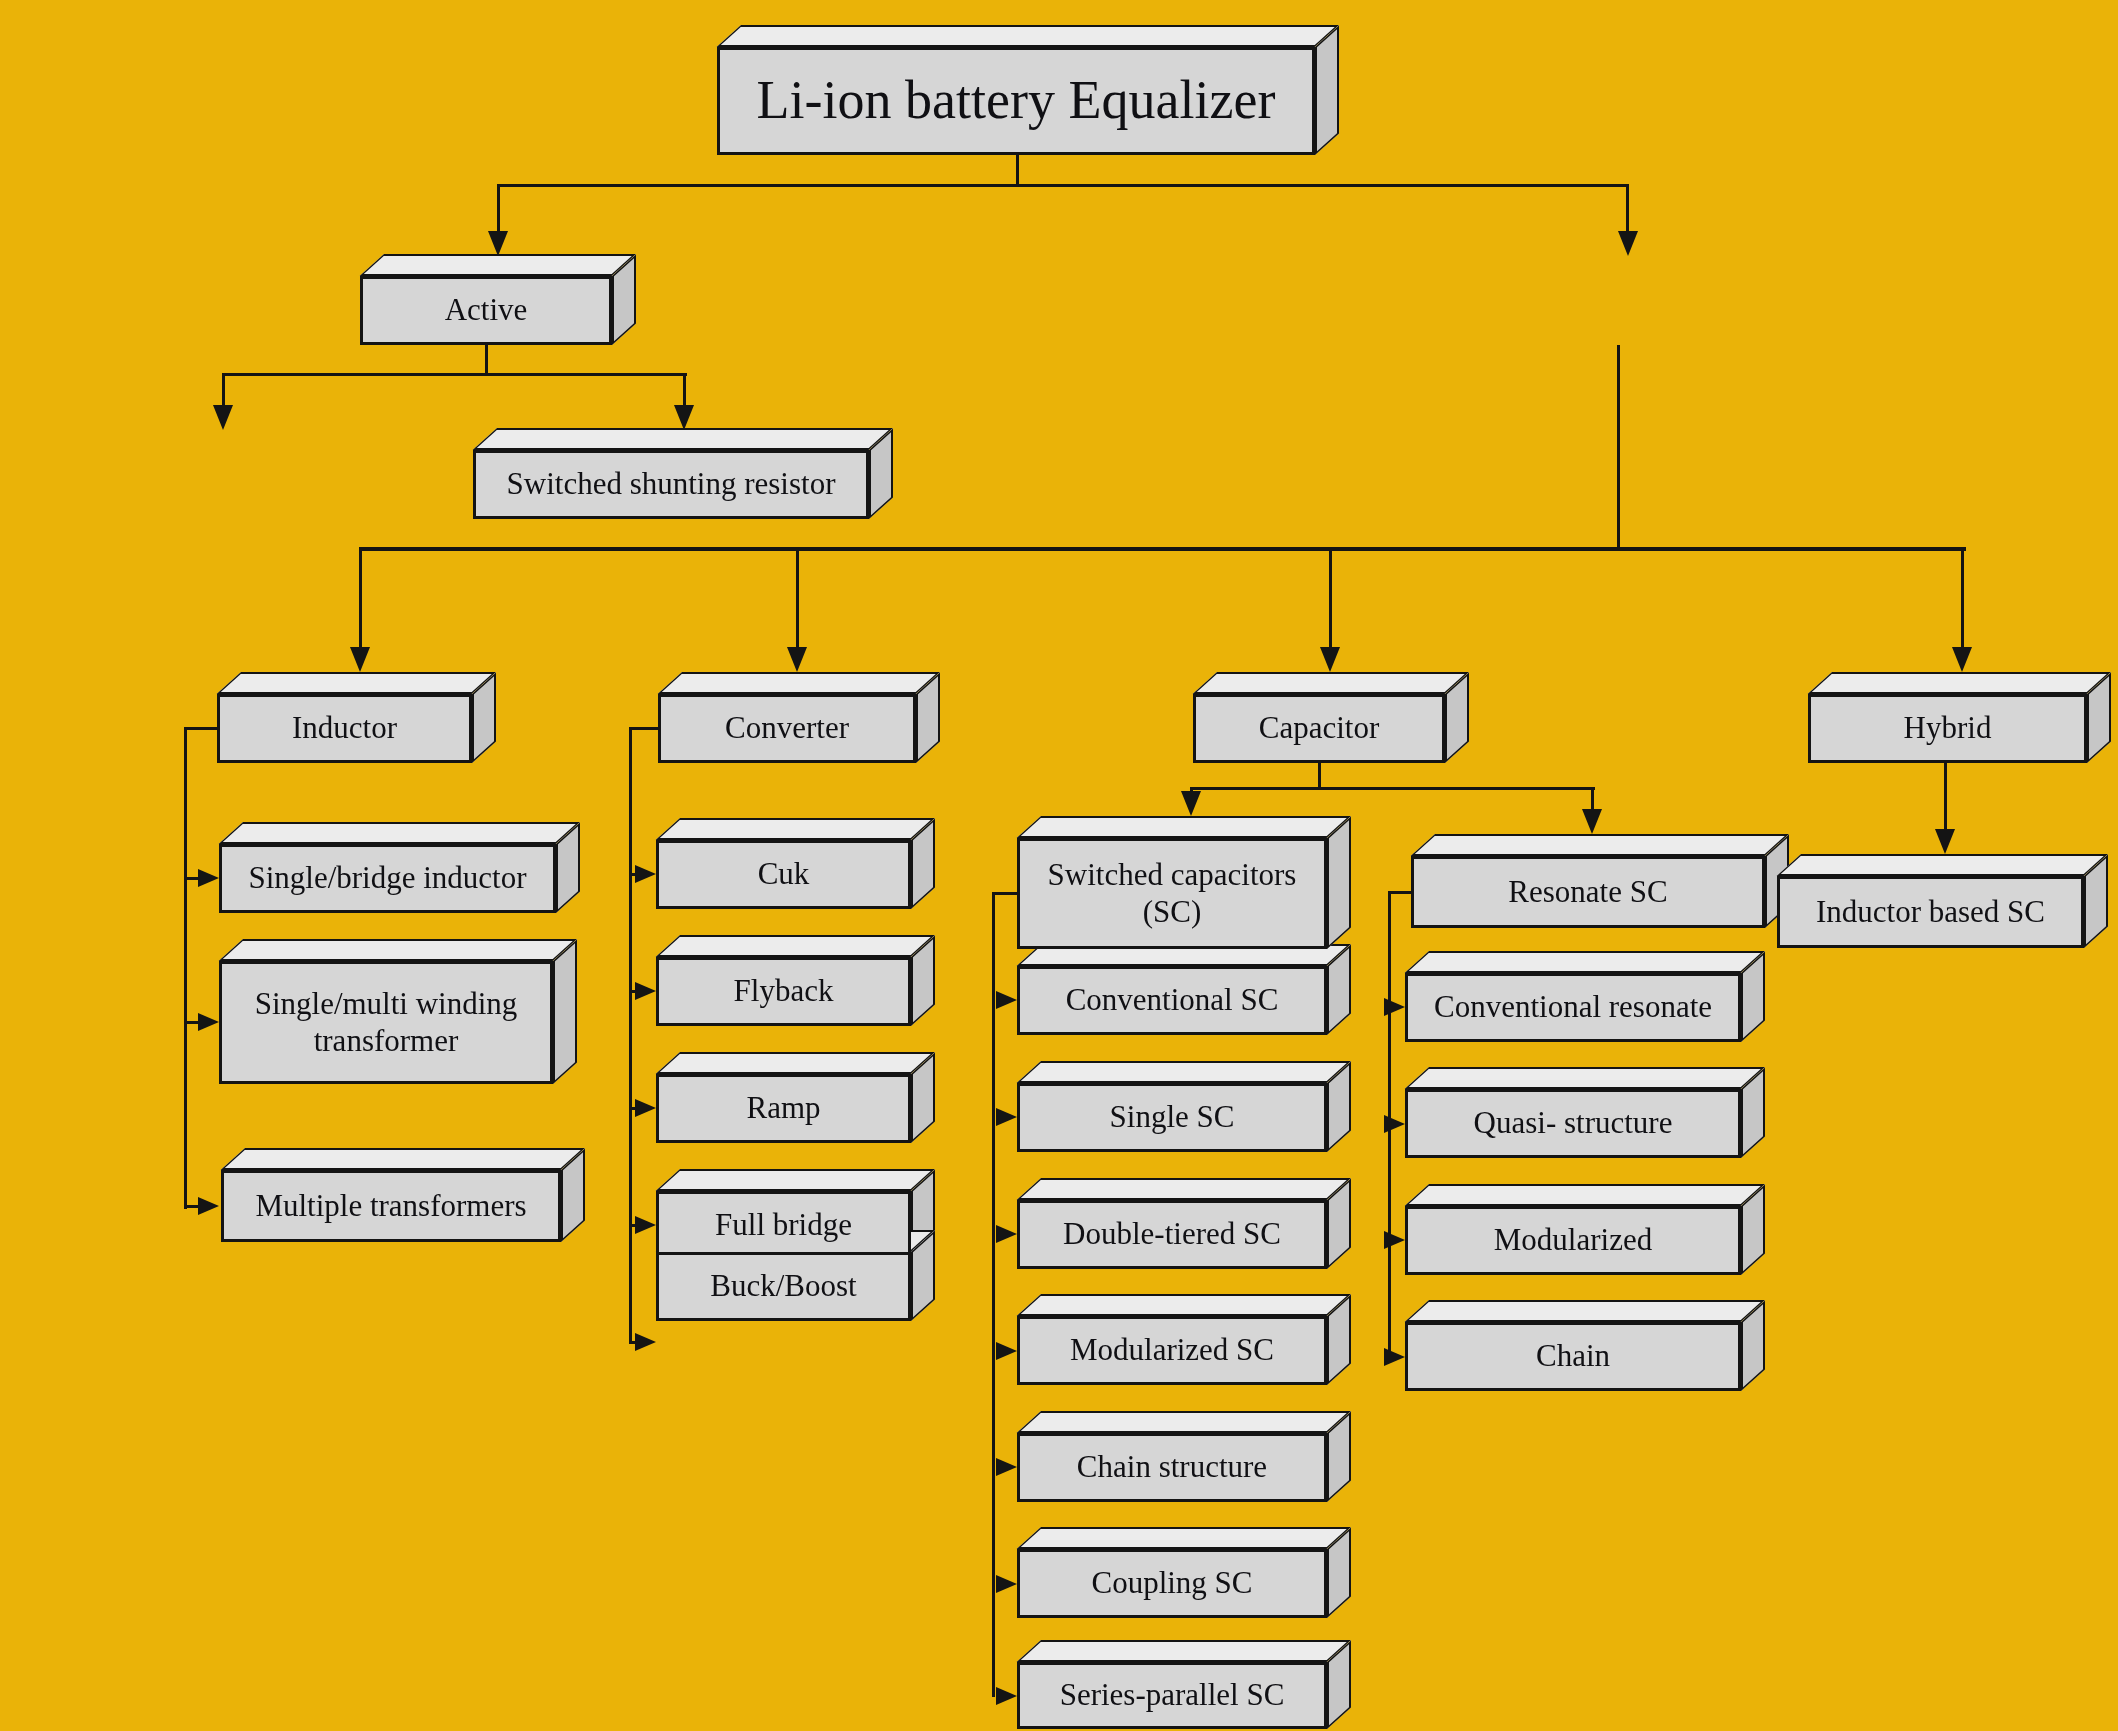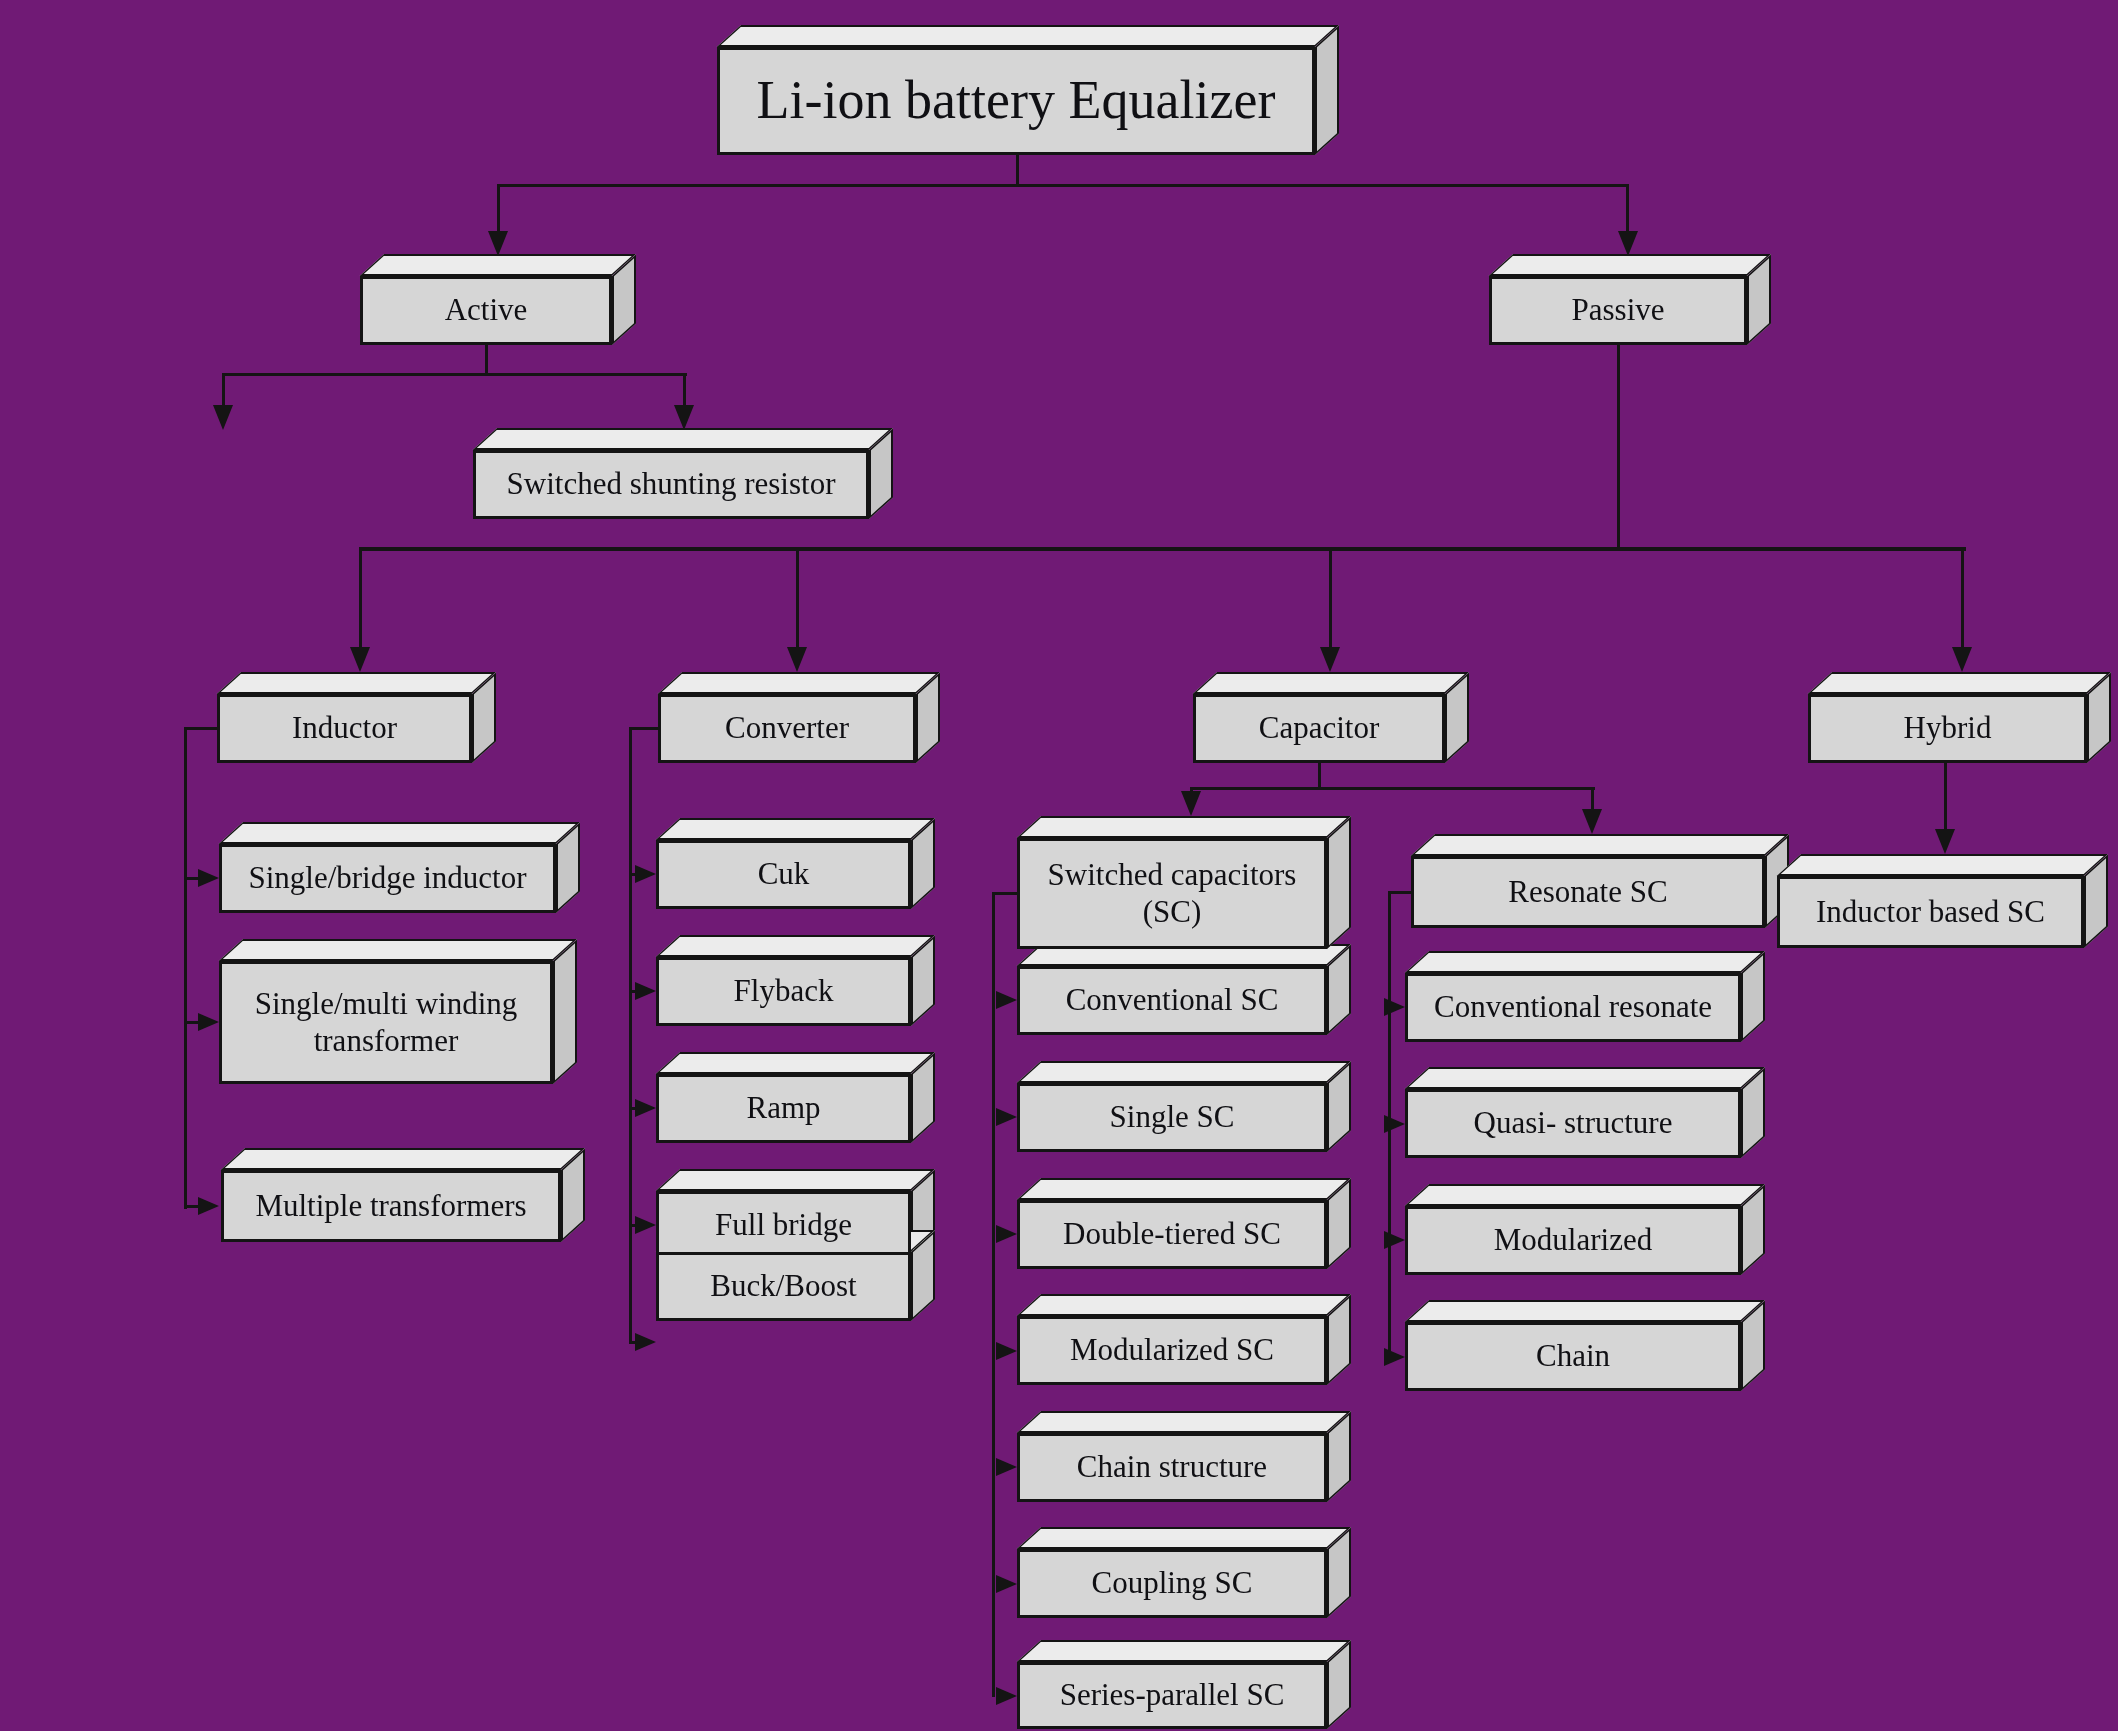--- a/index.html
+++ b/index.html
@@ -1,16 +1,16 @@
 <!DOCTYPE html>
 <html style="font-size:9.6px"><head>
 <meta charset="utf-8">
 <style>
   html,body{margin:0;padding:0;background:#ffffff;}
-  #canvas{position:relative;width:2119px;height:1732px;background:#701a75;overflow:hidden;
+  #canvas{position:relative;width:2119px;height:1732px;background:#eab308;overflow:hidden;
           font-family:"Liberation Serif","DejaVu Serif",serif;color:#101014;}
   
   .node{position:absolute;}
   .node .front{position:absolute;inset:0;background:#d6d6d6;border:3px solid #141414;
                display:flex;align-items:center;justify-content:center;text-align:center;
                font-size:31px;line-height:1.18;z-index:2;padding:0 4.8px;box-sizing:border-box;}
   .node .face-top{position:absolute;left:24px;top:-21.6px;width:100%;height:21.6px;background:#ececec;
                   border:2.4px solid #141414;box-sizing:border-box;transform:skewX(-48deg);
                   transform-origin:0 0;z-index:1;}
   .node .face-side{position:absolute;left:100%;top:0;width:24px;height:100%;background:#c6c6c6;
@@ -183,25 +183,20 @@
     <div class="face-side"></div>
     <div class="front">Li-ion battery Equalizer</div>
   </div>
 
   <div class="node" id="n-active">
     <div class="face-top"></div>
     <div class="face-side"></div>
     <div class="front">Active</div>
   </div>
 
-  <div class="node" id="n-passive">
-    <div class="face-top"></div>
-    <div class="face-side"></div>
-    <div class="front">Passive</div>
-  </div>
 
 
   <div class="node" id="n-switched">
     <div class="face-top"></div>
     <div class="face-side"></div>
     <div class="front">Switched shunting resistor</div>
   </div>
 
   <div class="node" id="n-inductor">
     <div class="face-top"></div>

